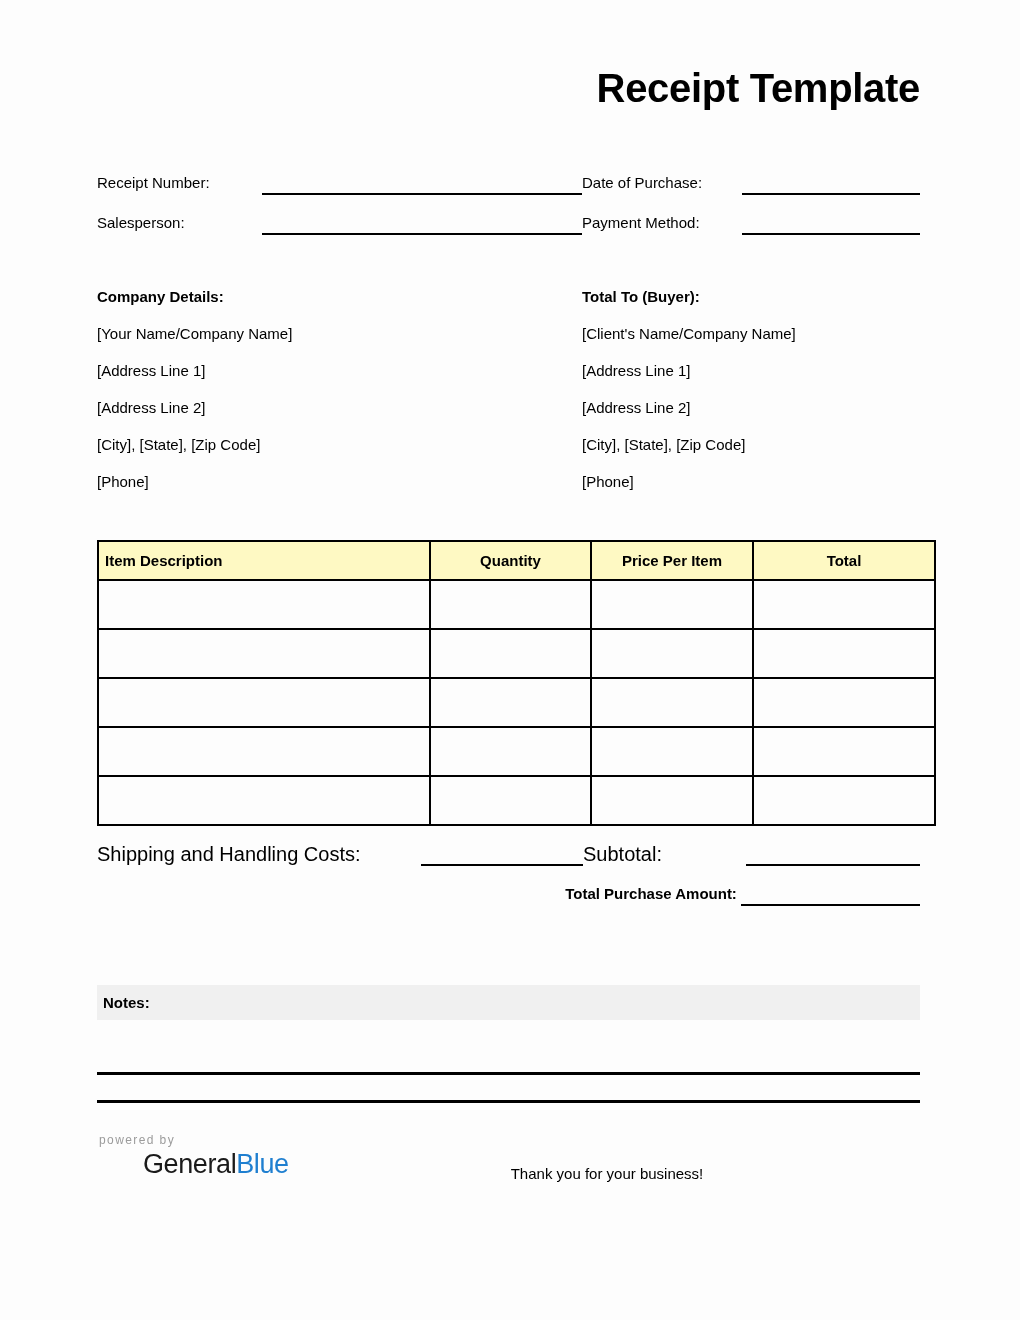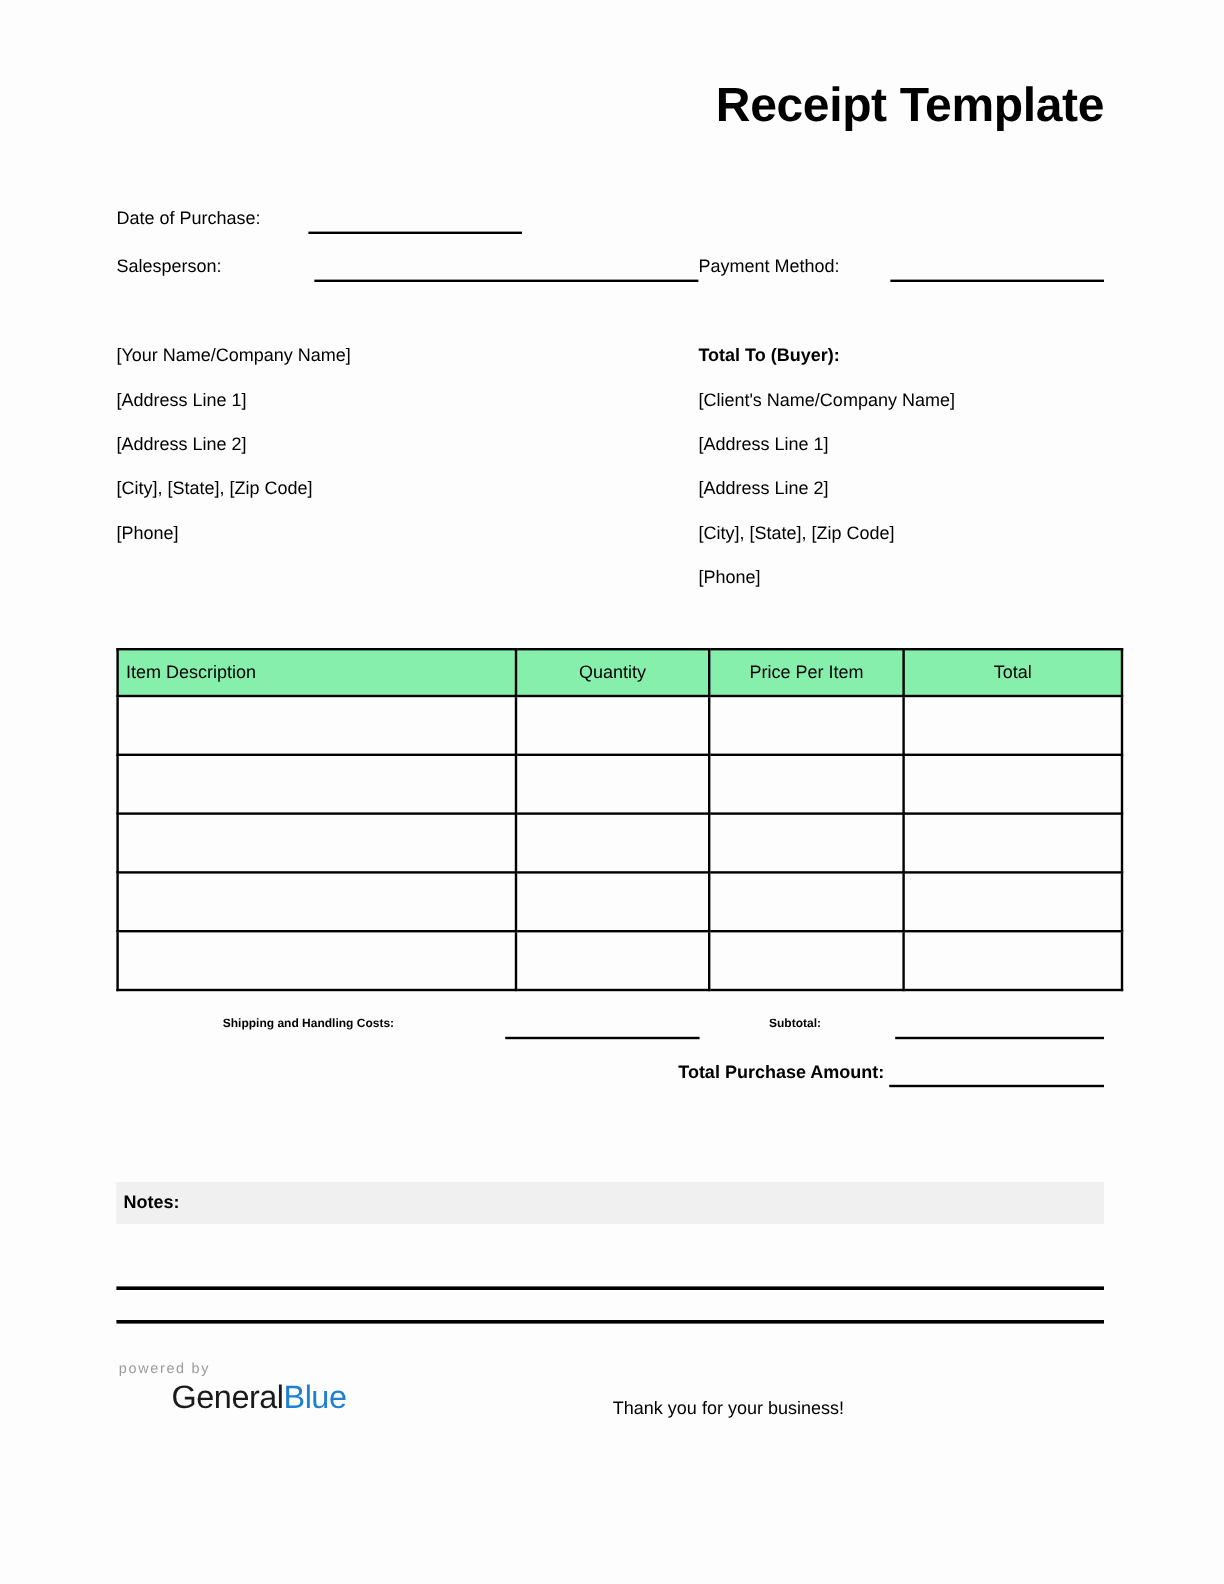--- a/index.html
+++ b/index.html
@@ -101,24 +101,24 @@
     width: 823px;
     border-collapse: collapse;
     table-layout: fixed;
   }
   .items-table th,
   .items-table td {
     border: 2px solid #000;
     padding: 0;
   }
   .items-table thead th {
-    background: #86efac;
+    background: #fef9c3;
     height: 37px;
     font-size: 15px;
-    font-weight: normal;
+    font-weight: bold;
     text-align: center;
     vertical-align: middle;
   }
   .items-table thead th.desc {
     text-align: left;
     padding-left: 6px;
   }
   .items-table tbody td {
     height: 47px;
   }
@@ -138,27 +138,26 @@
     display: flex;
     height: 40px;
     width: 100%;
     align-items: flex-start;
   }
   .tot-group { display: flex; align-items: flex-start; }
   .tot-group.left  { width: 486px; }
   .tot-group.right { width: 337px; }
 
   .tot-label {
-    font-size: 10px;
-    line-height: 20px;
-    text-align: center;
+    font-size: 20px;
+    line-height: 20px;
+    text-align: left;
     white-space: nowrap;
     padding-top: 1px;
     padding-right: 4px;
-    font-weight: bold;
   }
   .tot-group.left  .tot-label { width: 320px; }
   .tot-group.right .tot-label { width: 159px; }
 
   .tot-line {
     flex: 1;
     height: 21px;
     border-bottom: 2px solid #000;
   }
   .totals-row.grand .grand-label {
@@ -241,20 +240,24 @@
 </head>
 <body>
 
 <div class="page">
 
   <div class="doc-title">Receipt Template</div>
 
   <div class="meta">
 
     <div class="meta-row">
+      <div class="meta-cell left">
+        <span class="meta-label">Receipt Number:</span>
+        <span class="meta-line"></span>
+      </div>
       <div class="meta-cell right">
         <span class="meta-label">Date of Purchase:</span>
         <span class="meta-line"></span>
       </div>
     </div>
 
     <div class="meta-row">
       <div class="meta-cell left">
         <span class="meta-label">Salesperson:</span>
         <span class="meta-line"></span>
@@ -263,20 +266,21 @@
         <span class="meta-label">Payment Method:</span>
         <span class="meta-line"></span>
       </div>
     </div>
 
   </div>
 
   <div class="parties">
 
     <div class="party company">
+      <div class="party-heading">Company Details:</div>
       <div class="party-line">[Your Name/Company Name]</div>
       <div class="party-line">[Address Line 1]</div>
       <div class="party-line">[Address Line 2]</div>
       <div class="party-line">[City], [State], [Zip Code]</div>
       <div class="party-line">[Phone]</div>
     </div>
 
     <div class="party buyer">
       <div class="party-heading">Total To (Buyer):</div>
       <div class="party-line">[Client's Name/Company Name]</div>

